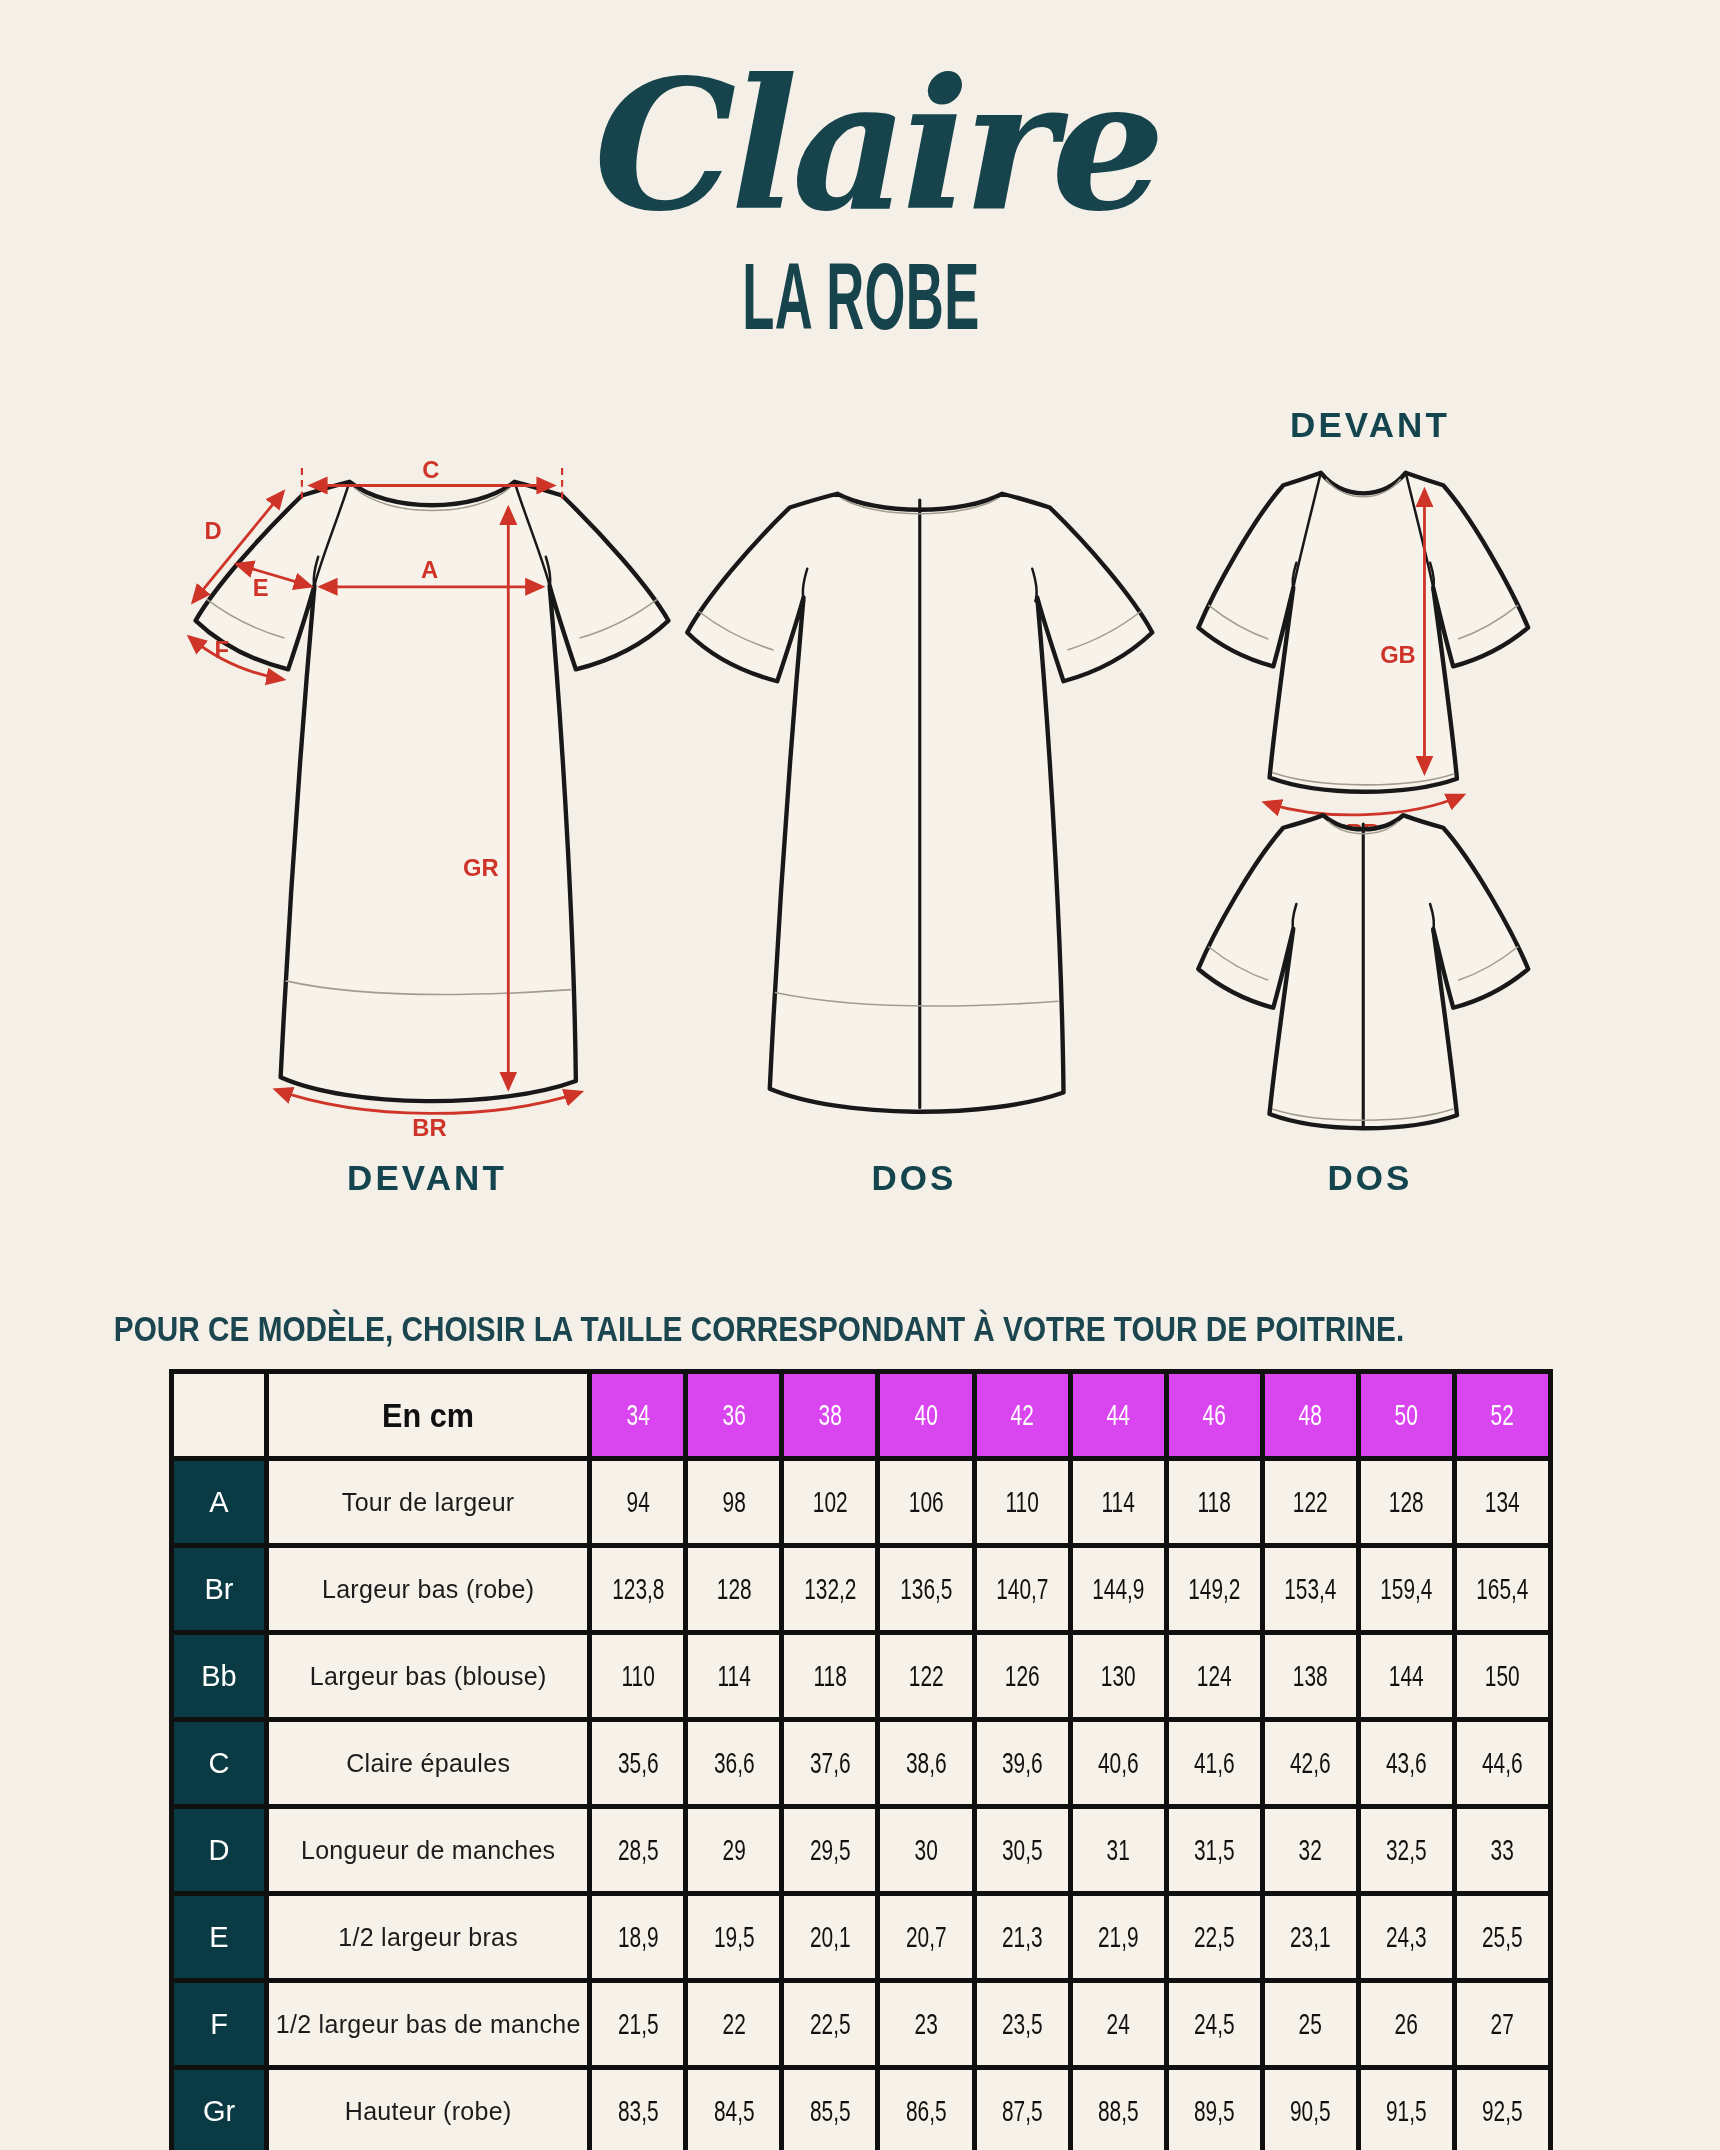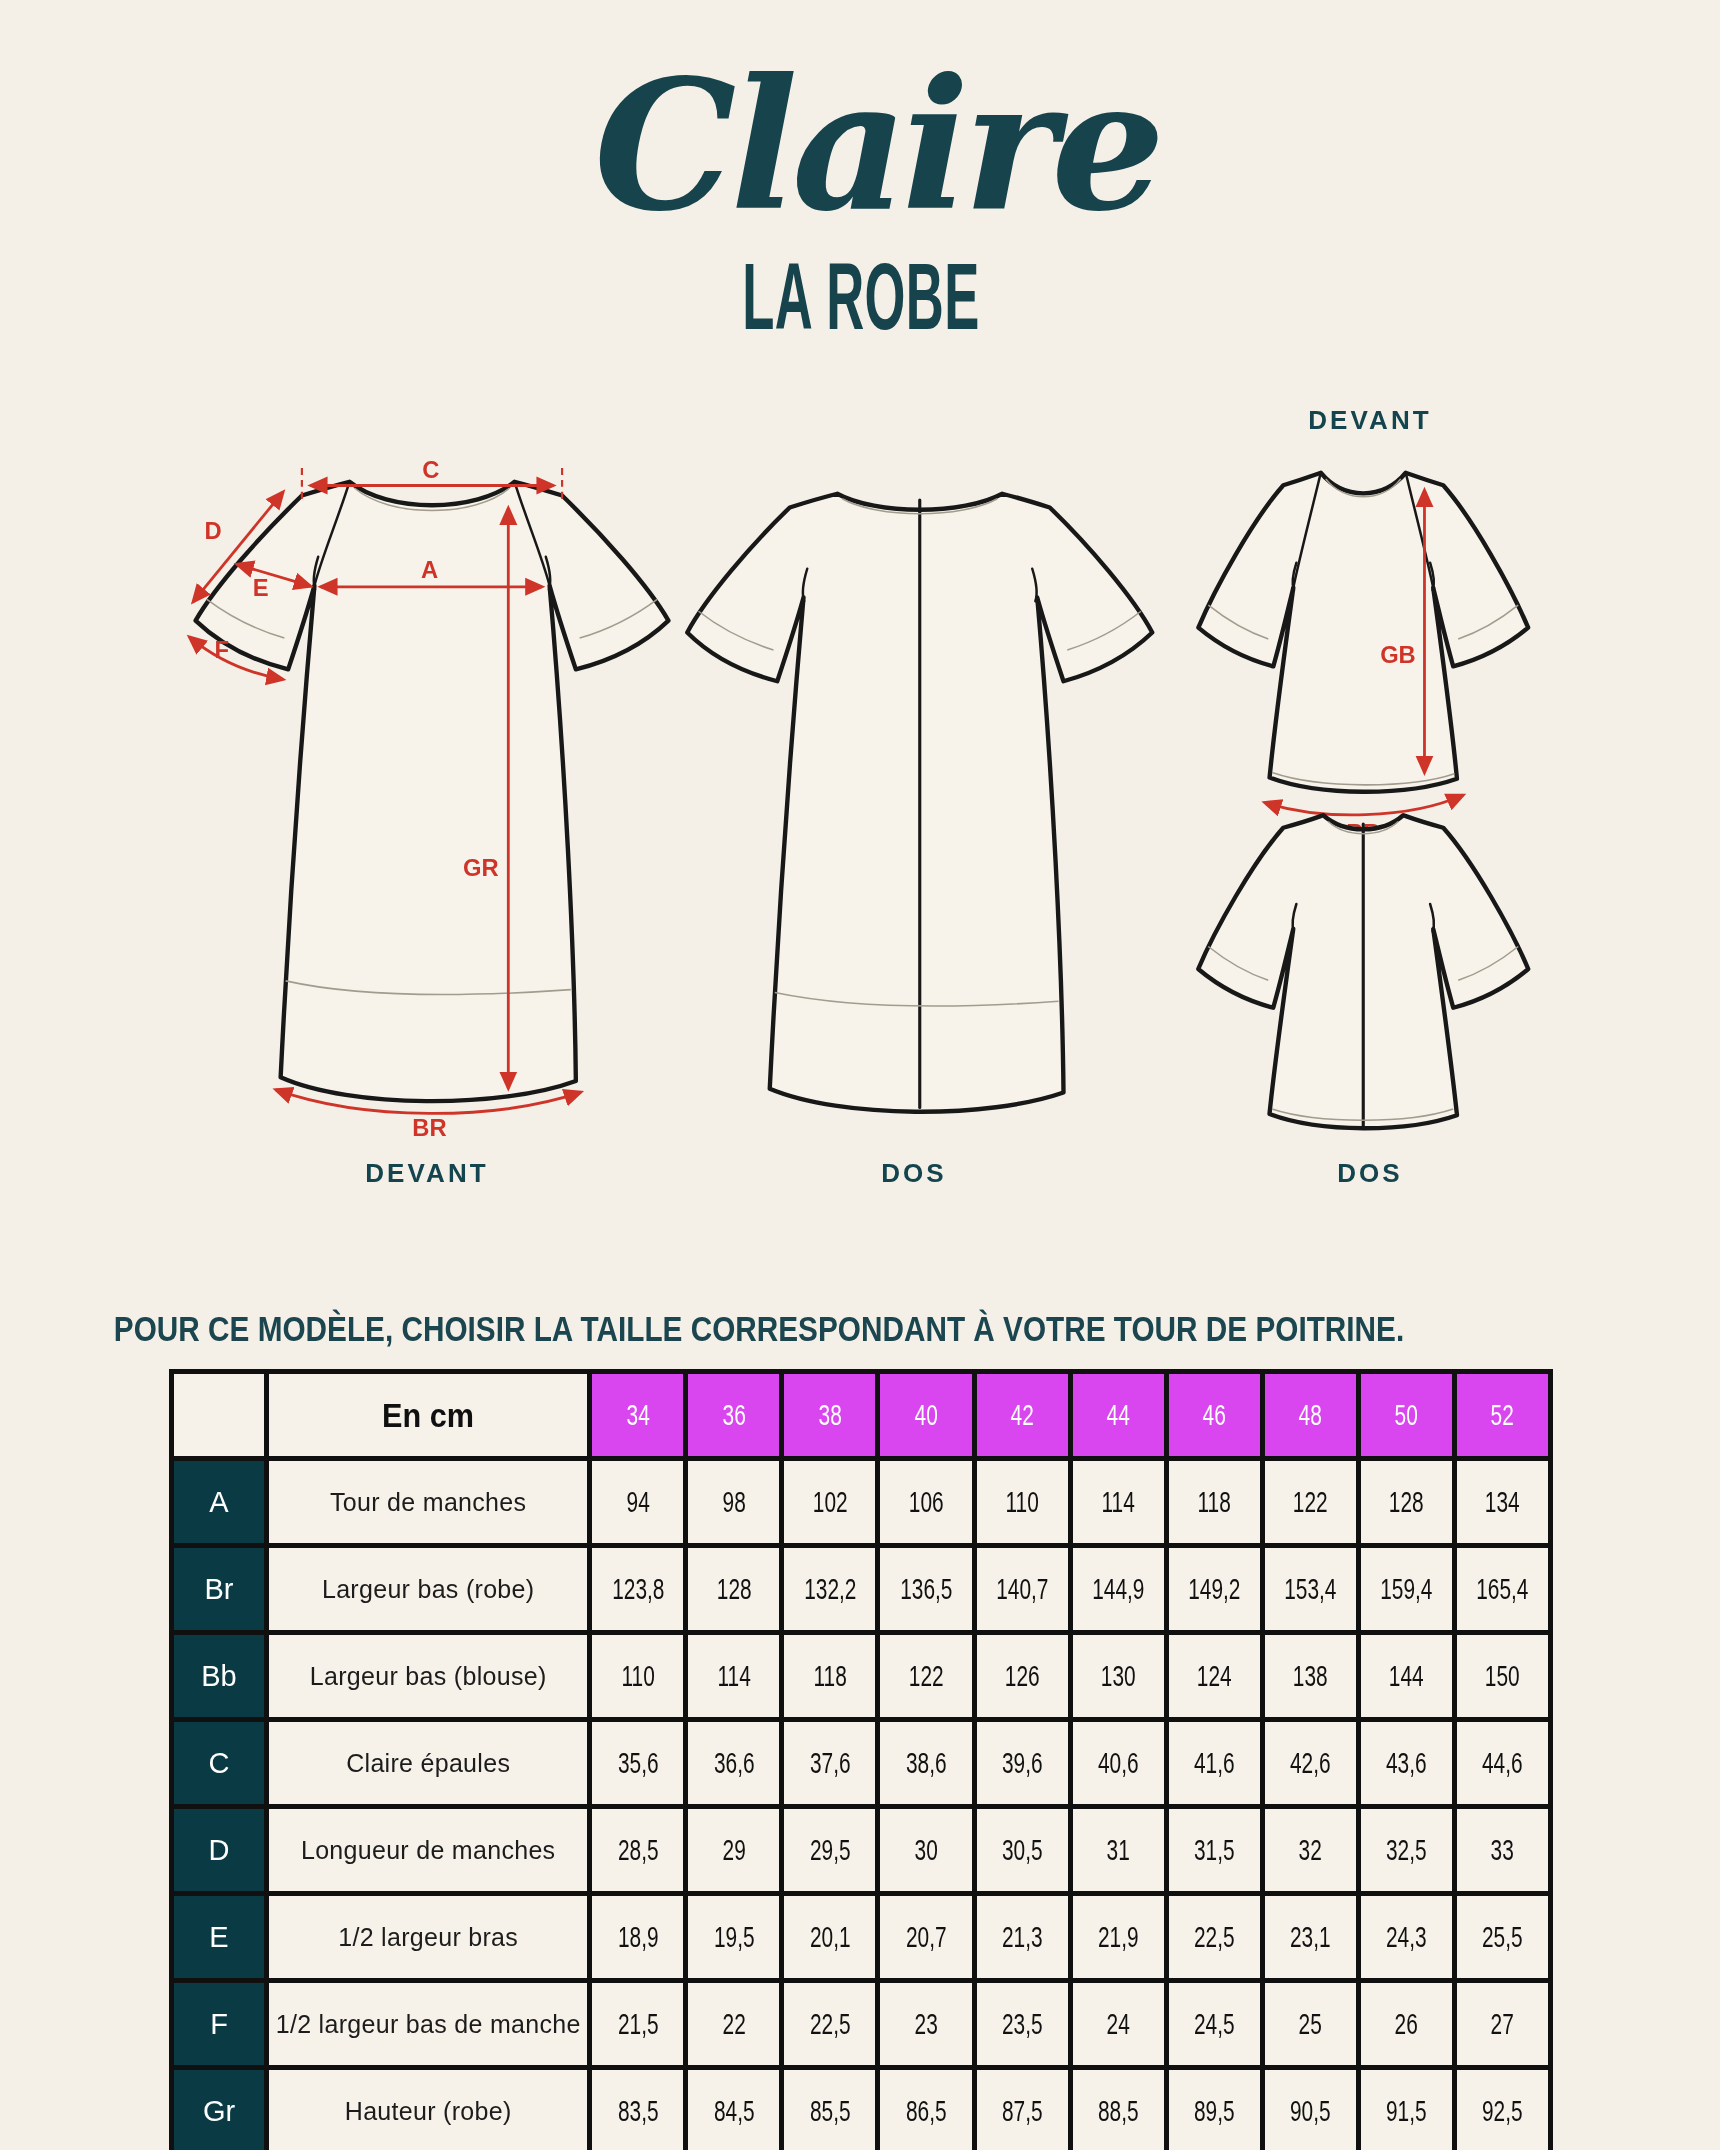--- a/index.html
+++ b/index.html
@@ -16,21 +16,21 @@
   
   svg.drawing{position:absolute;overflow:visible;}
   .outline{fill:#f7f3ea;stroke:#181818;stroke-width:7;stroke-linejoin:round;}
   .seam{fill:none;stroke:#181818;stroke-width:5;stroke-linecap:round;}
   .seam-mid{fill:none;stroke:#181818;stroke-width:4;stroke-linecap:round;}
   .thin{fill:none;stroke:#a29c8e;stroke-width:2.5;}
   .dim{fill:none;stroke:#cf3429;stroke-width:4.5;}
   .tick{fill:none;stroke:#cf3429;stroke-width:3.5;stroke-dasharray:11 8;}
   text.dimlabel{fill:#cf3429;font-size:38px;font-weight:700;font-family:"Liberation Sans",sans-serif;}
 
-  .caption{position:absolute;transform:translateX(-50%);font-size:26px;font-weight:700;
+  .caption{position:absolute;transform:translateX(-50%);font-size:35px;font-weight:700;
     letter-spacing:3.1px;color:#14454e;white-space:nowrap;}
 
   
   .intro{position:absolute;top:1309px;left:0;width:100%;margin:0;text-align:left;}
   .intro span{display:inline-block;transform:scaleX(0.85);font-size:35px;font-weight:700;
     color:#1b4650;white-space:nowrap;}
 
   
   table.sizes{position:absolute;left:169px;top:1369px;width:1384px;border-collapse:collapse;
     table-layout:fixed;background:#f6f2e9;}
@@ -184,21 +184,21 @@
           <th class="size"><span>44</span></th>
           <th class="size"><span>46</span></th>
           <th class="size"><span>48</span></th>
           <th class="size"><span>50</span></th>
           <th class="size"><span>52</span></th>
         </tr>
     </thead>
     <tbody>
         <tr>
           <th class="code">A</th>
-          <td class="desc">Tour de manches</td>
+          <td class="desc">Tour de largeur</td>
           <td class="val"><span>94</span></td>
           <td class="val"><span>98</span></td>
           <td class="val"><span>102</span></td>
           <td class="val"><span>106</span></td>
           <td class="val"><span>110</span></td>
           <td class="val"><span>114</span></td>
           <td class="val"><span>118</span></td>
           <td class="val"><span>122</span></td>
           <td class="val"><span>128</span></td>
           <td class="val"><span>134</span></td>

